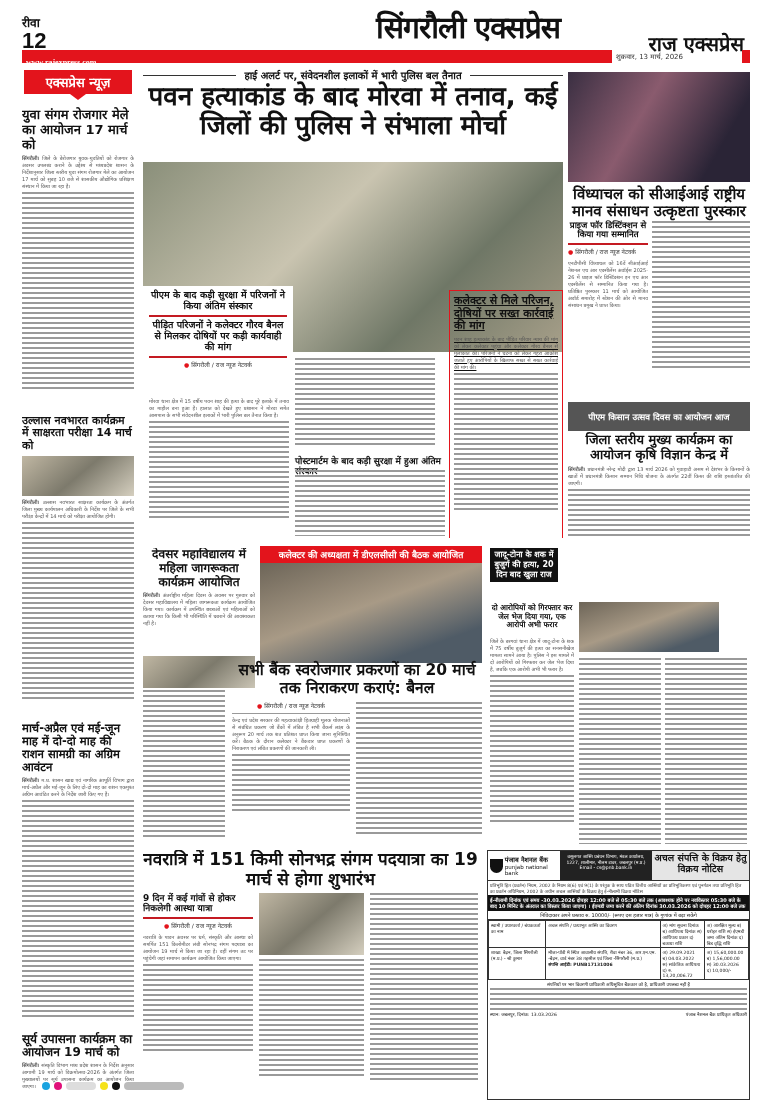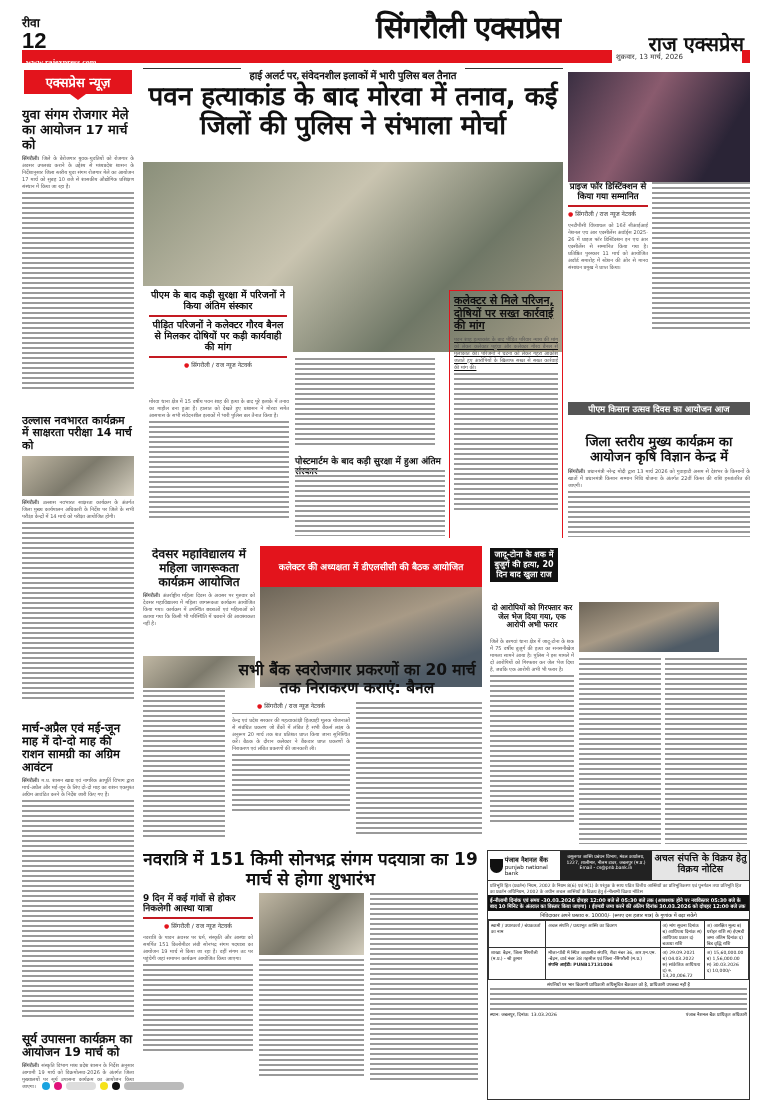--- a/index.html
+++ b/index.html
@@ -64,21 +64,21 @@
     <div class="txt" style="margin-top:2px; height:250px; overflow:hidden;"><b>सिंगरौली।</b> <span>म.प्र. शासन खाद्य एवं नागरिक आपूर्ति विभाग द्वारा मार्च-अप्रैल और मई-जून के लिए दो-दो माह का राशन एकमुश्त अग्रिम आवंटित करने के निर्देश जारी किए गए हैं।</span><div class="txtlines" style="height:220px;margin-top:2px;"></div></div>
   </div>
 
   <div style="margin-top:6px;">
     <div class="hl" style="font-size:12px;">सूर्य उपासना कार्यक्रम का आयोजन 19 मार्च को</div>
     <div class="txt" style="margin-top:2px; height:56px; overflow:hidden;"><b>सिंगरौली।</b> <span>संस्कृति विभाग मध्य प्रदेश शासन के निर्देश अनुसार आगामी 19 मार्च को विक्रमोत्सव-2026 के अंतर्गत जिला मुख्यालयों पर सूर्य उपासना कार्यक्रम का आयोजन किया जाएगा।</span></div>
   </div>
 </div>
 
 <div class="col" style="left:143px; top:68px; width:420px; height:470px;">
-  <div style="display:flex; align-items:flex-start; gap:8px;font-family:Liberation Serif, serif;">
+  <div style="display:flex; align-items:center; gap:8px;">
     <div style="flex:1; border-top:1px solid #333;"></div>
     <div style="font-size:10px; font-weight:bold;">हाई अलर्ट पर, संवेदनशील इलाकों में भारी पुलिस बल तैनात</div>
     <div style="flex:1; border-top:1px solid #333;"></div>
   </div>
   <div class="hl" style="font-size:26px; text-align:center; line-height:1.1; margin-top:0;">पवन हत्याकांड के बाद मोरवा में तनाव, कई जिलों की पुलिस ने संभाला मोर्चा</div>
   <div class="photo" style="position:absolute; left:0; top:94px; width:420px; height:190px;"></div>
   <div style="position:absolute; left:0; top:218px; width:150px; background:#fff; padding:4px 6px;">
     <div class="hl" style="font-size:9.5px; text-align:center;">पीएम के बाद कड़ी सुरक्षा में परिजनों ने किया अंतिम संस्कार</div>
     <div class="redrule" style="margin:3px 0;"></div>
     <div class="hl" style="font-size:9.5px; text-align:center;">पीड़ित परिजनों ने कलेक्टर गौरव बैनल से मिलकर दोषियों पर कड़ी कार्यवाही की मांग</div>
@@ -94,52 +94,53 @@
     <div class="txt" style="margin-top:3px; height:190px; overflow:hidden;"><span>पवन शाह हत्याकांड के बाद पीड़ित परिवार न्याय की मांग को लेकर कलेक्टर पहुंचा और कलेक्टर गौरव बैनल से मुलाकात की। परिजनों ने घटना को लेकर गहरा आक्रोश जताते हुए आरोपियों के खिलाफ सख्त से सख्त कार्रवाई की मांग की।</span><div class="txtlines" style="height:140px;margin-top:2px;"></div></div>
   </div>
   <div class="hl" style="position:absolute; left:152px; top:388px; width:150px; font-size:9px;">पोस्टमार्टम के बाद कड़ी सुरक्षा में हुआ अंतिम संस्कार</div>
   <div class="txt" style="position:absolute; left:152px; top:402px; width:150px; height:66px;">
       <div class="txtlines"></div>
     </div>
 </div>
 
 <div class="col" style="left:568px; top:72px; width:182px; height:330px;">
   <div class="photo3" style="height:110px;"></div>
+  <div class="hl" style="font-size:15px; text-align:center; margin-top:4px;">विंध्याचल को सीआईआई राष्ट्रीय मानव संसाधन उत्कृष्टता पुरस्कार</div>
   <div style="display:flex; gap:4px; ">
     <div style="width:80px;">
       <div class="hl" style="font-size:8.5px; text-align:center;">प्राइज फॉर डिस्टिंक्शन से किया गया सम्मानित</div>
       <div class="redrule" style="margin:3px 0;"></div>
       <div class="byline">सिंगरौली / राज न्यूज नेटवर्क</div>
       <div class="txt" style="margin-top:4px; height:80px; overflow:hidden;"><span>एनटीपीसी विंध्याचल को 16वें सीआईआई नेशनल एच आर एक्सीलेंस अवॉर्ड्स 2025-26 में प्राइज फॉर डिस्टिंक्शन इन एच आर एक्सीलेंस से सम्मानित किया गया है। प्रतिष्ठित पुरस्कार 11 मार्च को आयोजित अवॉर्ड समारोह में स्टेशन की ओर से मानव संसाधन प्रमुख ने प्राप्त किया।</span></div>
     </div>
     <div class="txt" style="flex:1; height:150px;">
         <div class="txtlines"></div>
       </div>
   </div>
 </div>
 
 <div class="col" style="left:568px; top:402px; width:182px; height:135px;">
-  <div style="background:#555; color:#fff; font-size:8.5px; font-weight:bold; text-align:center; padding:1px 0;">पीएम किसान उत्सव दिवस का आयोजन आज</div>
-  <div class="hl" style="font-size:13px; text-align:center; margin-top:20px;">जिला स्तरीय मुख्य कार्यक्रम का आयोजन कृषि विज्ञान केन्द्र में</div>
+  <div style="background:#555; color:#fff; font-size:8.5px; font-weight:bold; text-align:center; padding:9px 0;">पीएम किसान उत्सव दिवस का आयोजन आज</div>
+  <div class="hl" style="font-size:13px; text-align:center; margin-top:2px;">जिला स्तरीय मुख्य कार्यक्रम का आयोजन कृषि विज्ञान केन्द्र में</div>
   <div class="txt" style="margin-top:3px; height:90px; overflow:hidden;"><b>सिंगरौली।</b> <span>प्रधानमंत्री नरेन्द्र मोदी द्वारा 13 मार्च 2026 को गुवाहाटी असम से देशभर के किसानों के खातों में प्रधानमंत्री किसान सम्मान निधि योजना के अंतर्गत 22वीं किस्त की राशि हस्तांतरित की जाएगी।</span><div class="txtlines" style="height:60px;margin-top:2px;"></div></div>
 </div>
 
 <div class="col" style="left:143px; top:548px; width:112px; height:140px;">
   <div class="hl" style="font-size:12px; text-align:center;">देवसर महाविद्यालय में महिला जागरूकता कार्यक्रम आयोजित</div>
   <div class="txt" style="margin-top:3px; height:60px; overflow:hidden;"><b>सिंगरौली।</b> <span>अंतर्राष्ट्रीय महिला दिवस के अवसर पर गुरुवार को देवसर महाविद्यालय में महिला जागरूकता कार्यक्रम आयोजित किया गया। कार्यक्रम में उपस्थित छात्राओं एवं महिलाओं को बताया गया कि किसी भी परिस्थिति में घबराने की आवश्यकता नहीं है।</span></div>
   <div class="photo4" style="height:40px; margin-top:4px;"></div>
 </div>
 <div class="col" style="left:143px; top:690px; width:82px; height:150px;">
     <div class="txt" style="height:150px;">
       <div class="txtlines"></div>
     </div>
   </div>
 
 <div class="col" style="left:260px; top:546px; width:222px; height:300px;">
-  <div class="redlabel" style="font-size:9px; padding:14px 0;">कलेक्टर की अध्यक्षता में डीएलसीसी की बैठक आयोजित</div>
+  <div class="redlabel" style="font-size:9px; padding:2px 0;">कलेक्टर की अध्यक्षता में डीएलसीसी की बैठक आयोजित</div>
   <div class="photo2" style="height:100px;"></div>
 </div>
 <div class="hl" style="position:absolute; left:232px; top:662px; width:250px; font-size:15.5px; text-align:center;">सभी बैंक स्वरोजगार प्रकरणों का 20 मार्च तक निराकरण कराएं: बैनल</div>
 <div class="col" style="left:232px; top:702px; width:250px; height:140px;">
   <div style="display:flex; gap:6px;">
     <div style="width:118px;">
       <div class="byline" style="text-align:center;">सिंगरौली / राज न्यूज नेटवर्क</div>
       <div style="border-top:1px solid #999; margin:3px 0;"></div>
       <div class="txt" style="height:120px; overflow:hidden;"><span>केन्द्र एवं प्रदेश सरकार की महत्वाकांक्षी हितग्राही मूलक योजनाओं से संबंधित प्रकरण जो बैंकों में लंबित है सभी बैंकर्स लक्ष्य के अनुरूप 20 मार्च तक शत प्रतिशत प्राप्त किया जाना सुनिश्चित करें। बैठक के दौरान कलेक्टर ने बैंकवार प्राप्त प्रकरणों के निराकरण एवं लंबित प्रकरणों की जानकारी ली।</span><div class="txtlines" style="height:60px;margin-top:2px;"></div></div>
     </div>

